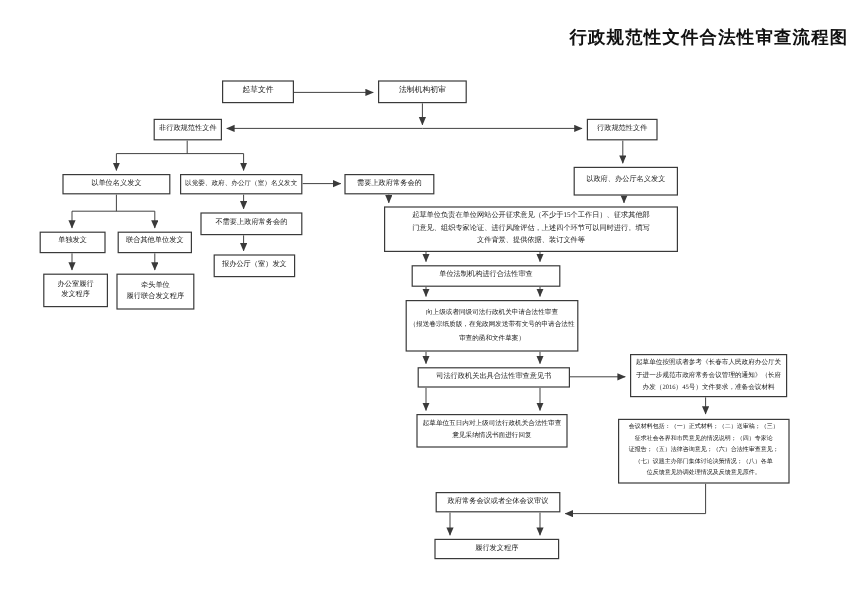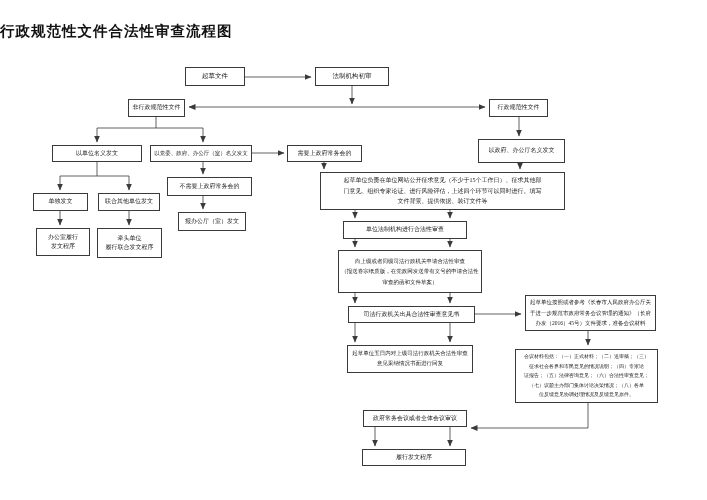--- a/index.html
+++ b/index.html
@@ -1,21 +1,21 @@
 <!DOCTYPE html>
 <html><head>
 <meta charset="utf-8">
 <style>
   html,body{margin:0;padding:0;background:#ffffff;}
   .canvas{
     position:relative;width:707px;height:500px;background:#ffffff;
     font-family:"Liberation Serif","DejaVu Serif",serif;overflow:hidden;
   }
   .title{
-    position:absolute;top:22px;left:0;width:100%;text-align:left;
+    position:absolute;top:22px;left:0;width:100%;text-align:right;
     font-size:14.5px;font-weight:bold;letter-spacing:1px;color:#111;
   }
   .node{
     position:absolute;box-sizing:border-box;border:1px solid #3a3a3a;background:#fff;
     display:flex;align-items:center;justify-content:center;text-align:center;
     color:#1a1a1a;font-size:6px;line-height:1.55;white-space:pre-line;padding:1px 2px;
   }
   .nw{white-space:nowrap;}
   .dense{font-size:5.5px;line-height:1.9;}
   svg.connectors{position:absolute;left:0;top:0;width:707px;height:500px;}

